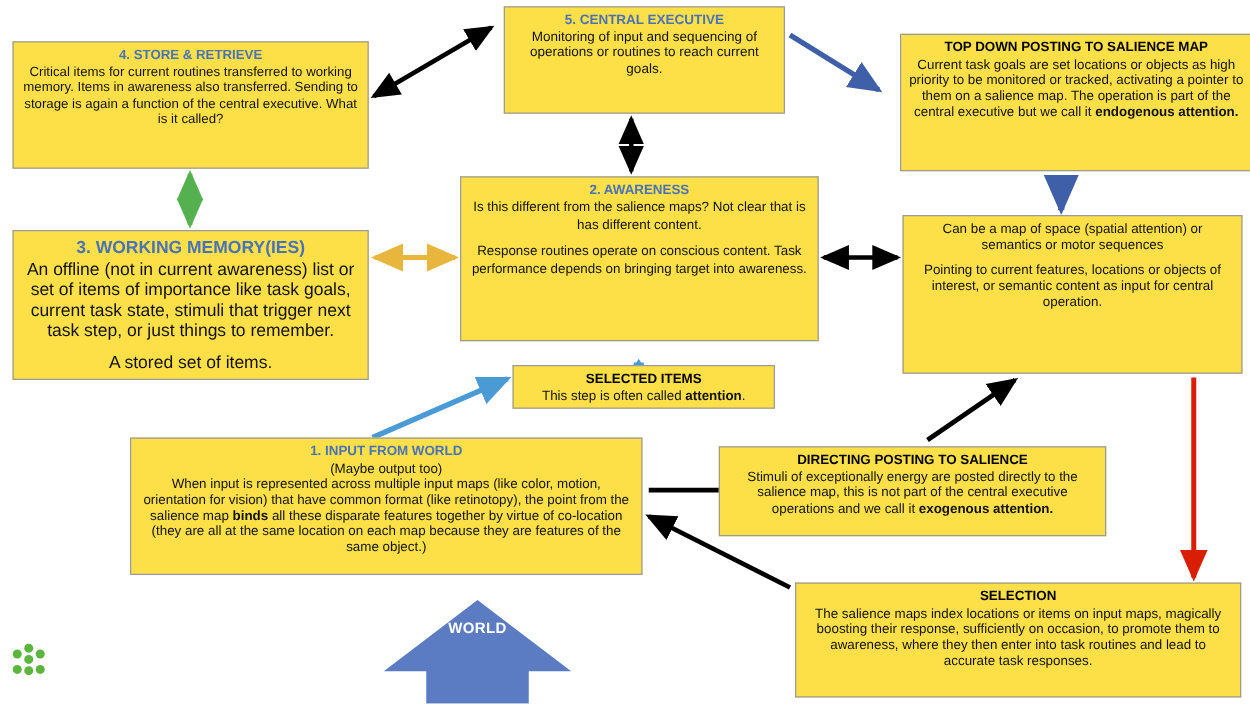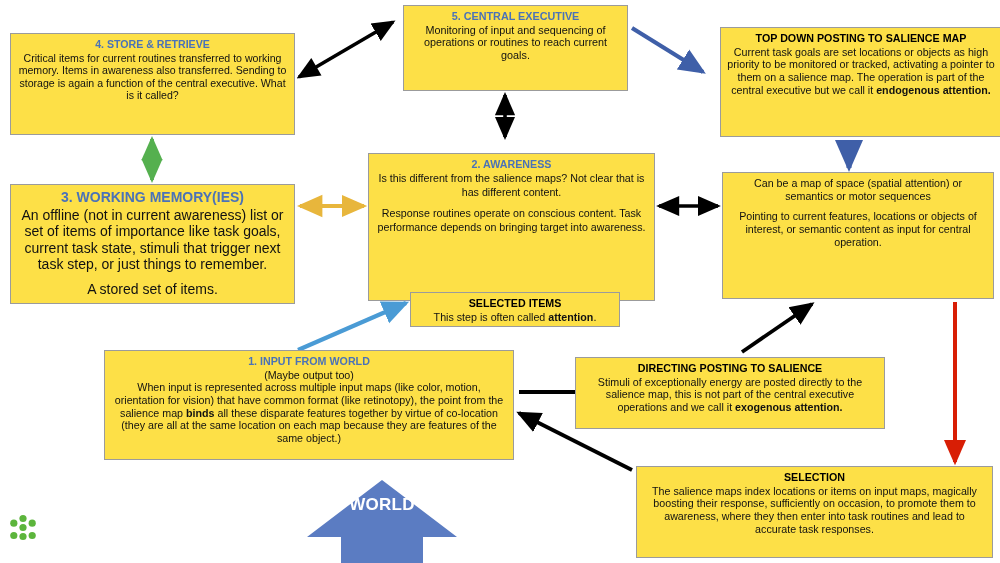--- a/index.html
+++ b/index.html
@@ -12,28 +12,28 @@
   .ttl.blue{color:#4a72b8;}
   .ttl.black{color:#000;}
   .bd{display:block;color:#111;}
   .gap{display:block;height:8px;}
   b{font-weight:bold;}
   
   #box4{left:10px;  top:33px;  width:285px; height:102px; font-size:10.6px;}
   #box5{left:403px; top:5px;   width:225px; height:86px;  font-size:10.8px;}
   #boxtd{left:720px;top:27px;  width:282px; height:110px; font-size:10.7px;}
   #box3{left:10px;  top:184px; width:285px; height:120px; font-size:14px;}
-  #box2{line-height:1.25;left:368px; top:141px; width:287px; height:148px; font-size:10.7px;margin-top:12px;}
+  #box2{line-height:1.25;left:368px; top:141px; width:287px; height:132px; font-size:10.7px;}
   #box6{left:722px; top:172px; width:272px; height:127px; font-size:10.7px;}
   #boxsel{left:410px;top:292px; width:210px; height:35px;  font-size:10.7px;}
   #box1{left:104px; top:350px; width:410px; height:110px; font-size:10.7px;}
   #boxdir{left:575px;top:357px; width:310px; height:72px;  font-size:10.7px;}
   #boxselec{left:636px;top:466px;width:357px;height:92px;  font-size:10.7px;}
   .world-label{position:absolute;left:297px;top:495px;width:170px;text-align:center;
-       color:#fff;font-size:17px;font-weight:bold;z-index:4;letter-spacing:.3px;}
+       color:#fff;font-size:12px;font-weight:bold;z-index:4;letter-spacing:.3px;}
   .logo{position:absolute;left:8px;top:513px;display:flex;align-items:center;gap:8px;z-index:4;}
   .logo-text{font-size:17.5px;color:#1a1a1a;white-space:nowrap;}
   .logo-text b{font-weight:bold;}
 </style>
 </head>
 <body>
 
 <div id="stage">
 
   <svg class="arrows" viewBox="0 0 1000 563">

